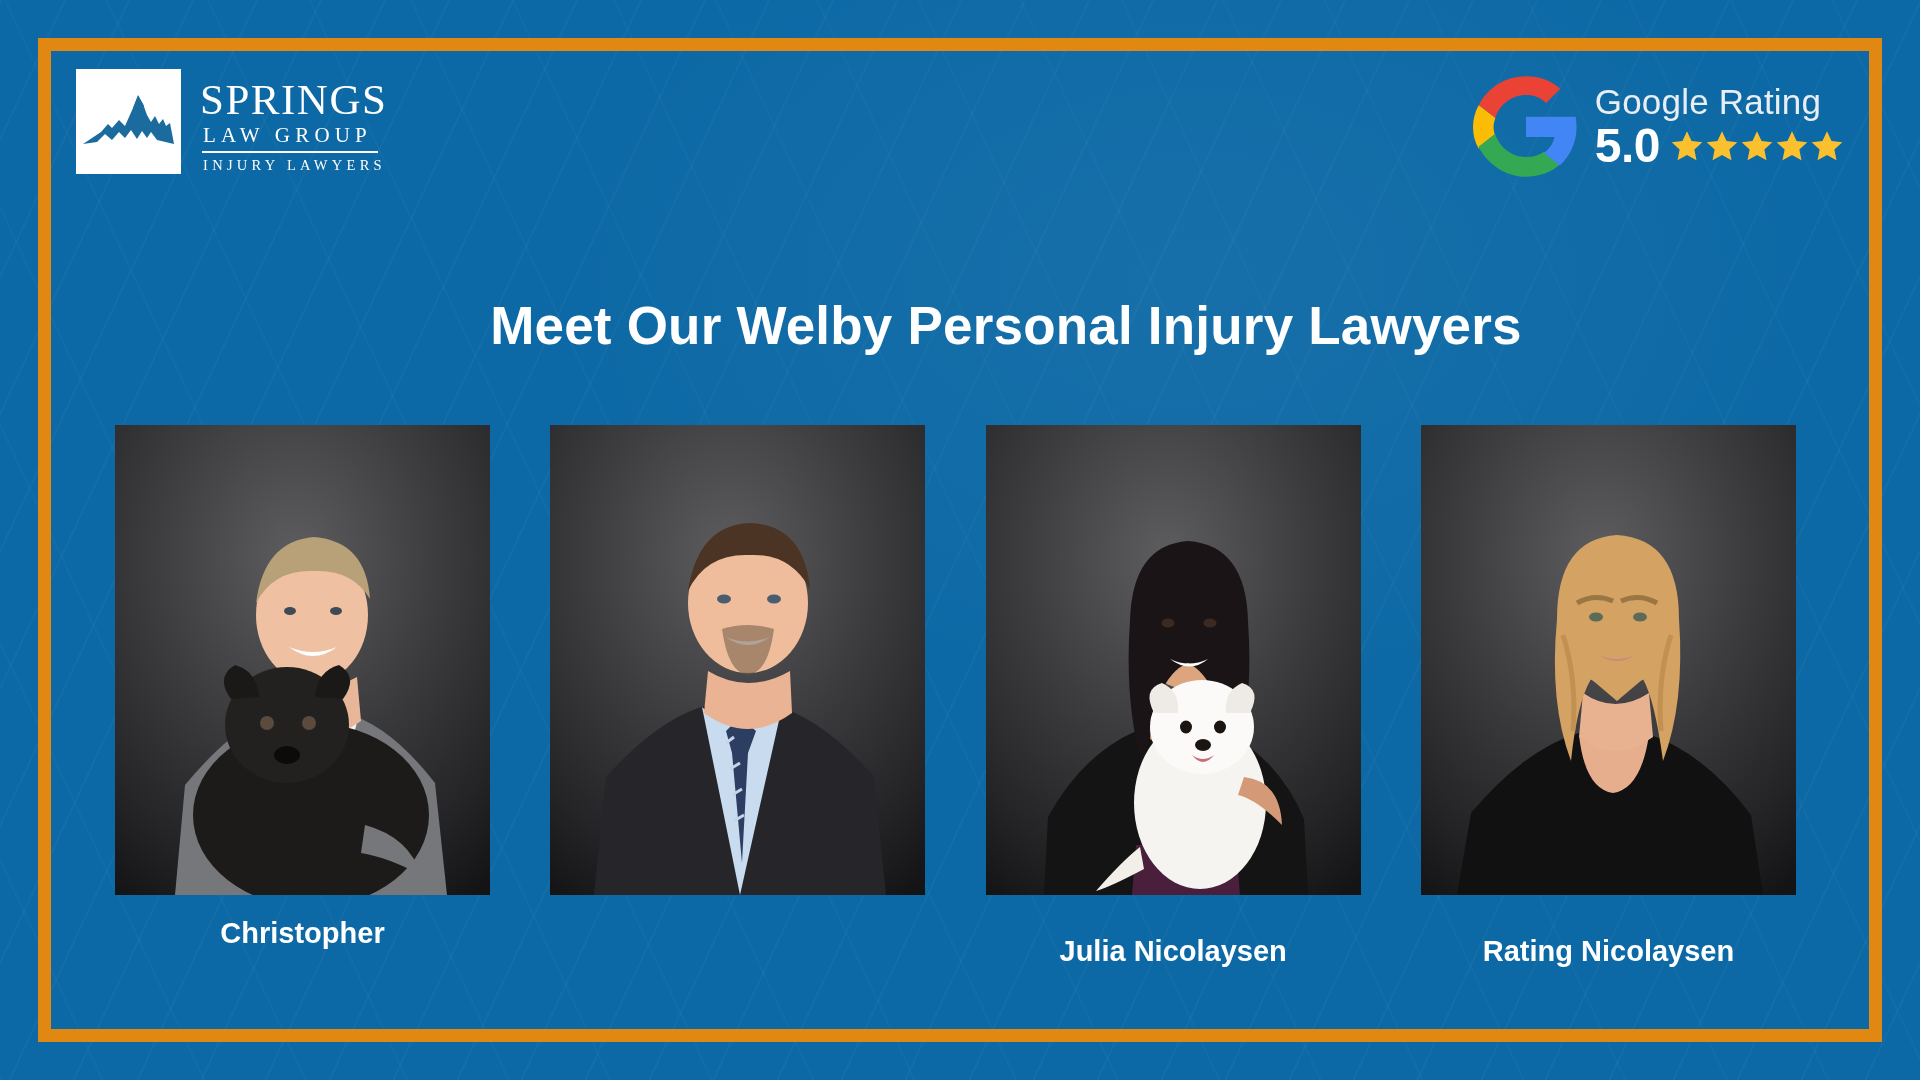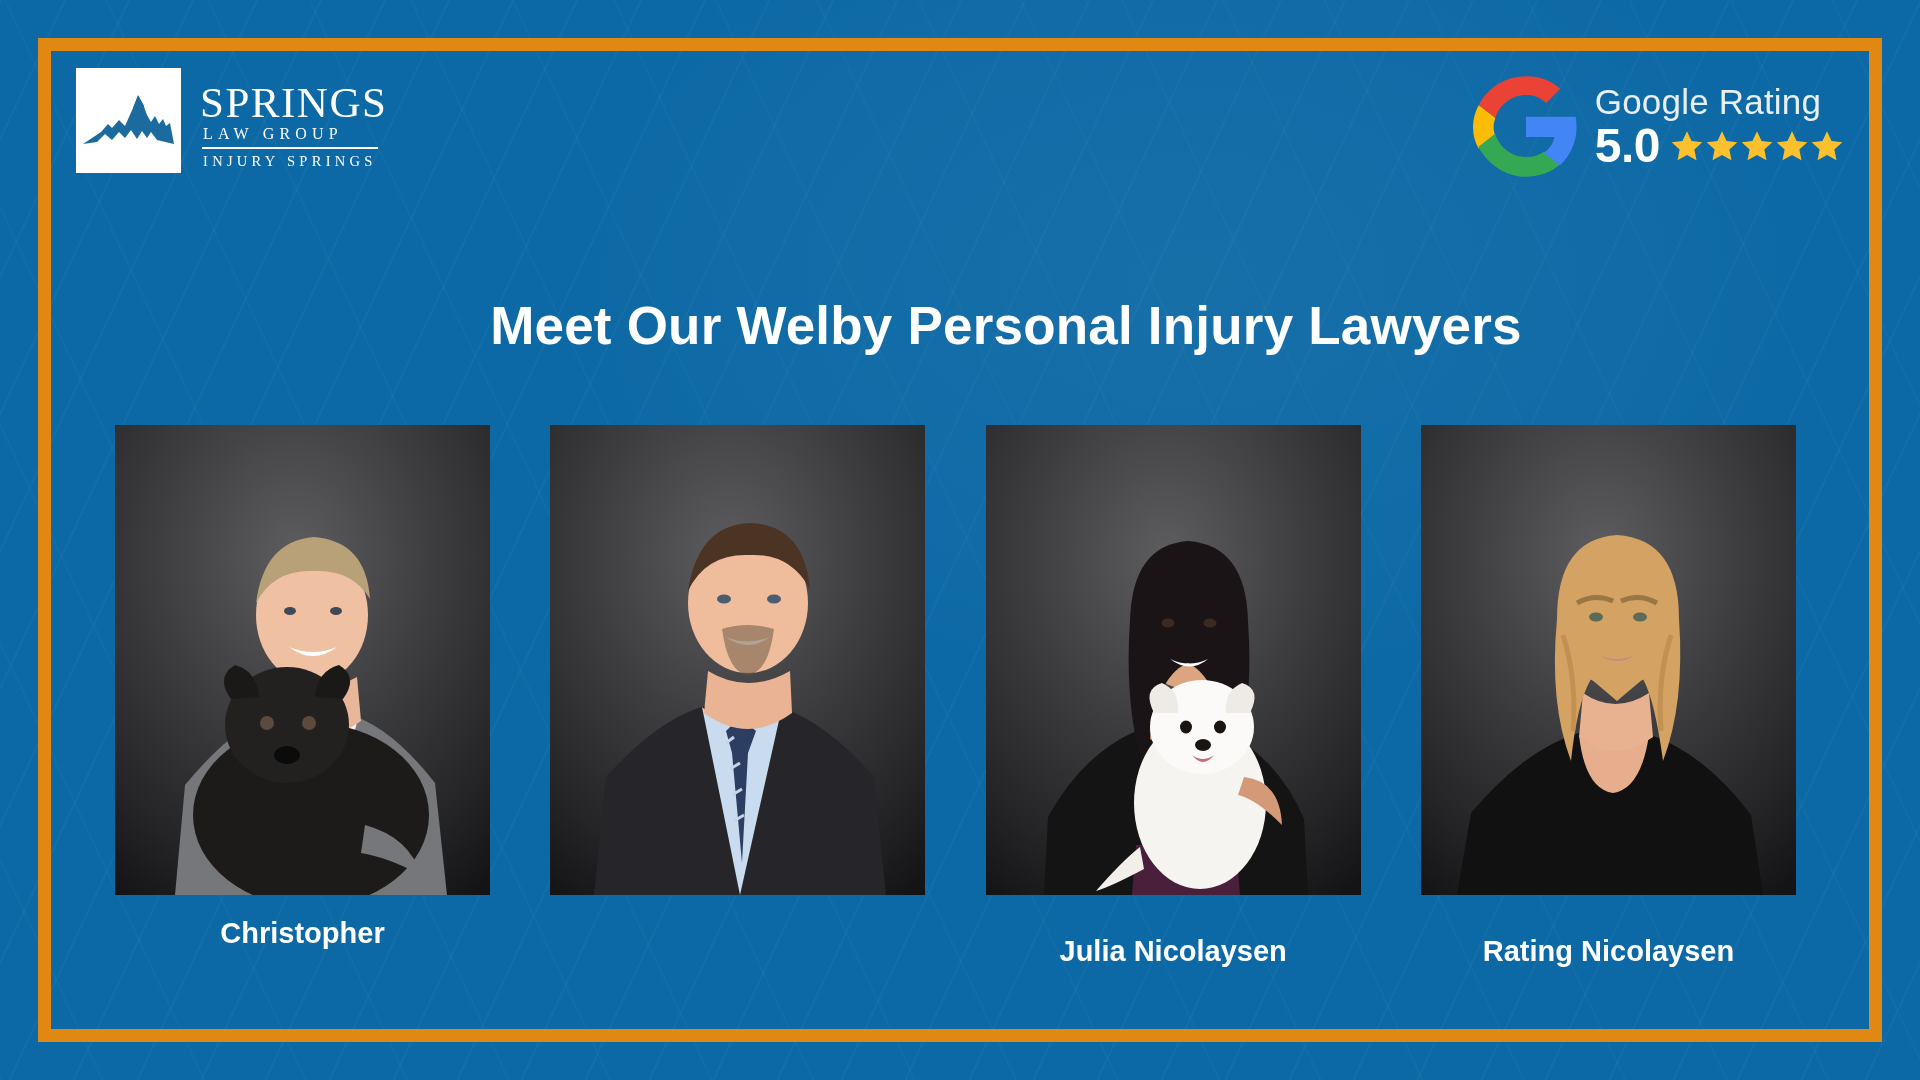--- a/index.html
+++ b/index.html
@@ -53,21 +53,21 @@
   #logo-words{
     margin-left:19px; padding-top:12px; color:#ffffff;
   }
   #logo-springs{
     font-family:"Liberation Serif", serif;
     font-size:43px; line-height:0.95; letter-spacing:1.5px;
     font-weight:400;
   }
   #logo-lawgroup{
     font-family:"Liberation Serif", serif;
-    font-size:16px; letter-spacing:5.2px; line-height:1.35;
+    font-size:21px; letter-spacing:5.2px; line-height:1.35;
     font-weight:400; padding-left:3px;
   }
   #logo-rule{ height:2px; background:#ffffff; margin:2px 0 4px 2px; width:176px; }
   #logo-injury{
     font-family:"Liberation Serif", serif;
     font-size:14.5px; letter-spacing:4.3px; line-height:1.2;
     font-weight:400; padding-left:3px;
   }
 
   
@@ -129,21 +129,21 @@
     <div id="logo-mark">
       <svg width="95" height="78" viewBox="0 0 95 78" aria-hidden="true">
         <path fill="#1b6b9e" d="M2 62 L20 50 L27 42 L31 46 L38 38 L44 44 L52 26 L57 14 L62 22 L66 33 L70 40 L74 34 L78 42 L82 37 L85 44 L89 41 L93 62 L76 58 L70 50 L66 56 L61 49 L56 57 L50 48 L44 56 L38 50 L31 58 L24 52 L16 60 Z"></path>
         <path fill="#1b6b9e" d="M52 26 L57 13 L63 24 L60 30 L56 25 Z"></path>
       </svg>
     </div>
     <div id="logo-words">
       <div id="logo-springs">SPRINGS</div>
       <div id="logo-lawgroup">LAW GROUP</div>
       <div id="logo-rule"></div>
-      <div id="logo-injury">INJURY SPRINGS</div>
+      <div id="logo-injury">INJURY LAWYERS</div>
     </div>
   </div>
 
   <div id="google-rating">
     <svg id="google-g" viewBox="0 0 48 48" aria-hidden="true">
       <path fill="#EA4335" d="M24 9.5c3.5 0 6.6 1.2 9.1 3.6l6.4-6.4C35.6 3 30.2 1 24 1 14.6 1 6.5 6.3 2.6 14.1l7.5 5.8C11.9 14 17.4 9.5 24 9.5z"></path>
       <path fill="#FBBC05" d="M10.1 19.9l-7.5-5.8C.9 17.1 0 20.4 0 24s.9 6.9 2.6 9.9l7.5-5.8C9.6 26.6 9.3 25.3 9.3 24s.3-2.6.8-4.1z"></path>
       <path fill="#34A853" d="M24 46.5c6.2 0 11.5-2 15.3-5.5l-7.3-5.7c-2 1.4-4.7 2.3-8 2.3-6.6 0-12.1-4.5-14-10.5l-7.5 5.8C6.5 40.7 14.6 46.5 24 46.5z"></path>
       <path fill="#4285F4" d="M46.9 24c0-1.6-.15-3.1-.43-4.6H24v9.1h12.9c-.6 3-2.3 5.5-4.9 7.2l7.3 5.7C43.7 37.4 46.9 31.5 46.9 24z"></path>
     </svg>

